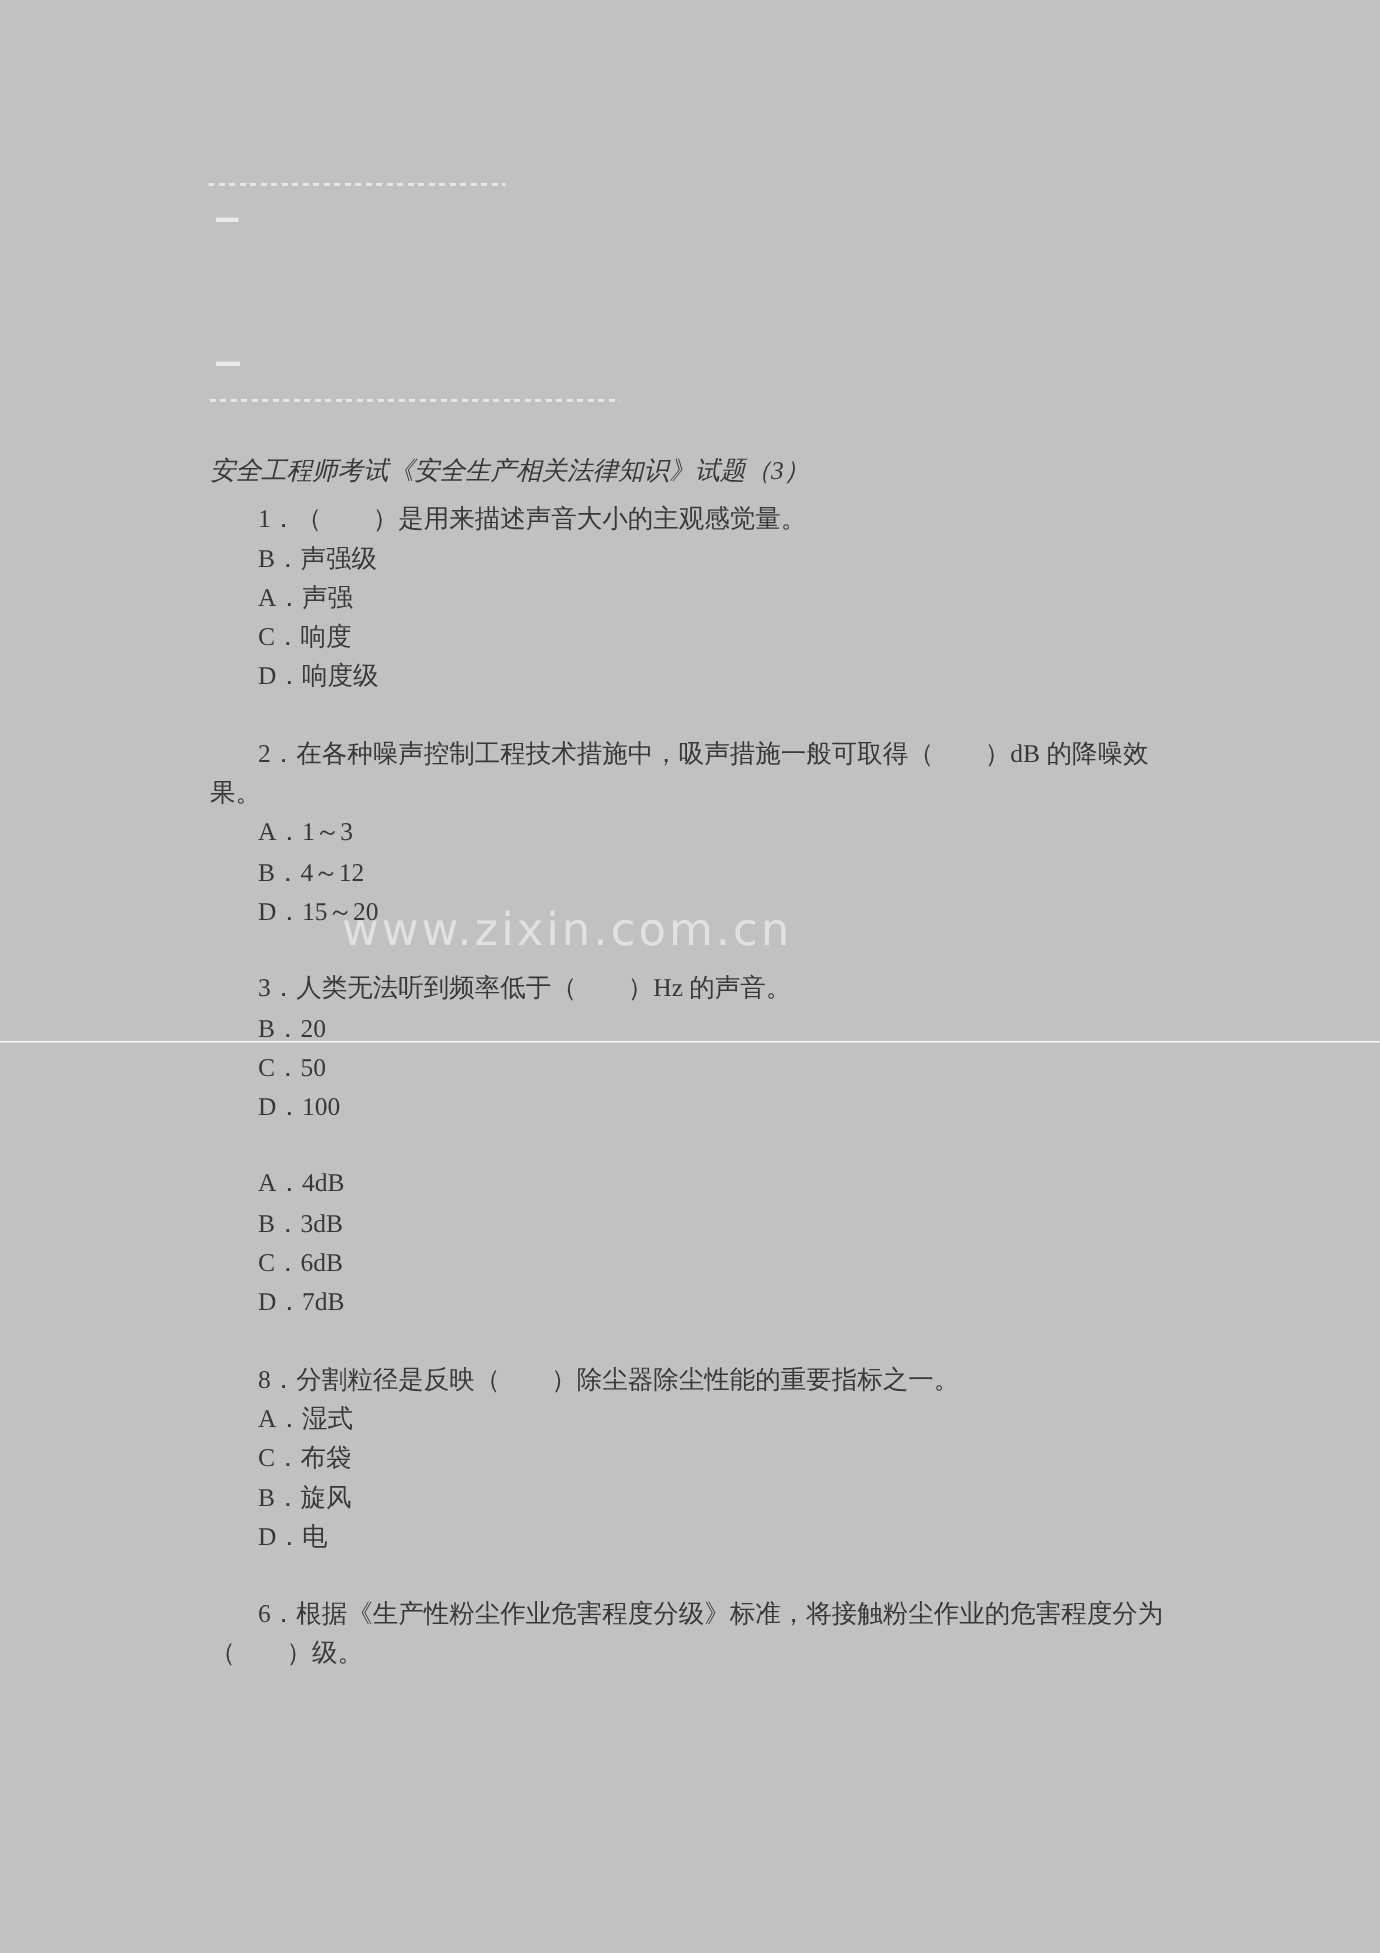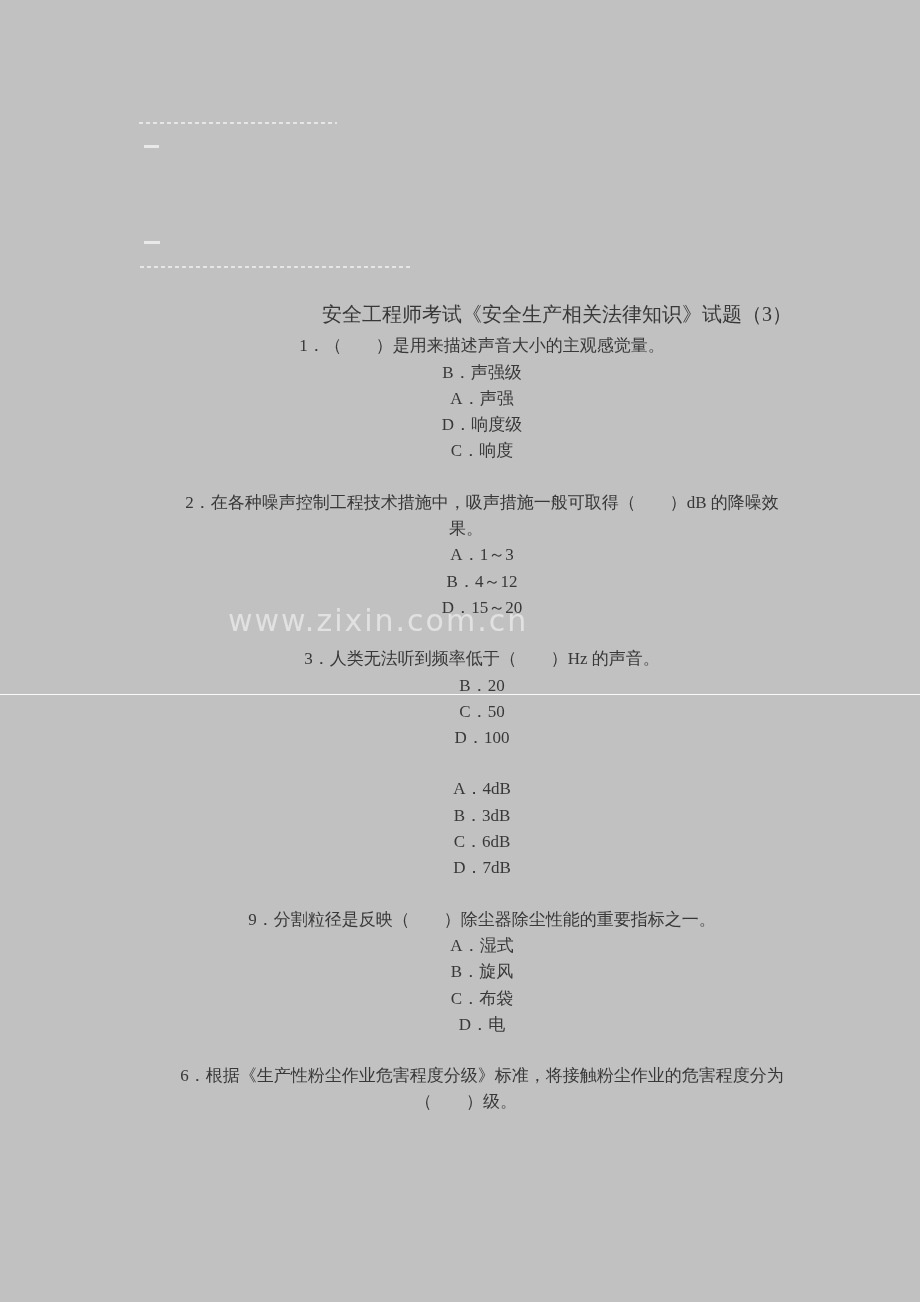--- a/index.html
+++ b/index.html
@@ -11,26 +11,27 @@
     font-family:"Liberation Serif","DejaVu Serif",serif;
     overflow:hidden;
   }
   .page-content{
     position:absolute;
     left:140px;top:301px;
     width:652px;
     color:#383838;
   }
   .doc-title{
-    font-size:20px;
+    font-size:17px;
     line-height:26.3px;
-    text-align:right;
+    text-align:left;
     white-space:nowrap;
+    font-style:italic;
   }
-  .question-block{margin-top:25px;text-align:center;}
+  .question-block{margin-top:25px;}
   .line{
     font-size:17px;
     line-height:26.3px;
     text-indent:32px;
     margin:0;
   }
   .q6-link{cursor:pointer;}
   .watermark{
     position:absolute;
     left:228px;top:603px;
@@ -68,22 +69,22 @@
 <div class="watermark">www.zixin.com.cn</div>
 
 <div class="page-content">
 
   <div class="doc-title">安全工程师考试《安全生产相关法律知识》试题（3）</div>
 
   <div class="question-block" style="margin-top:6px;">
     <p class="line">1．（　　）是用来描述声音大小的主观感觉量。</p>
     <p class="line">B．声强级</p>
     <p class="line">A．声强</p>
+    <p class="line">C．响度</p>
     <p class="line">D．响度级</p>
-    <p class="line">C．响度</p>
   </div>
 
   <div class="question-block">
     <p class="line">2．在各种噪声控制工程技术措施中，吸声措施一般可取得（　　）dB 的降噪效果。</p>
     <p class="line">A．1～3</p>
     <p class="line">B．4～12</p>
     <p class="line">D．15～20</p>
   </div>
 
   <div class="question-block">
@@ -94,24 +95,24 @@
   </div>
 
   <div class="question-block">
     <p class="line">A．4dB</p>
     <p class="line">B．3dB</p>
     <p class="line">C．6dB</p>
     <p class="line">D．7dB</p>
   </div>
 
   <div class="question-block">
-    <p class="line">9．分割粒径是反映（　　）除尘器除尘性能的重要指标之一。</p>
+    <p class="line">8．分割粒径是反映（　　）除尘器除尘性能的重要指标之一。</p>
     <p class="line">A．湿式</p>
+    <p class="line">C．布袋</p>
     <p class="line">B．旋风</p>
-    <p class="line">C．布袋</p>
     <p class="line">D．电</p>
   </div>
 
   <div class="question-block">
     <p class="line"><span>6．根据《生产性粉尘作业危害程度分级》</span><span class="q6-link">标准</span><span>，将接触粉尘作业的危害程度分为（　　）级。</span></p>
   </div>
 
 </div>
 
 </body></html>

